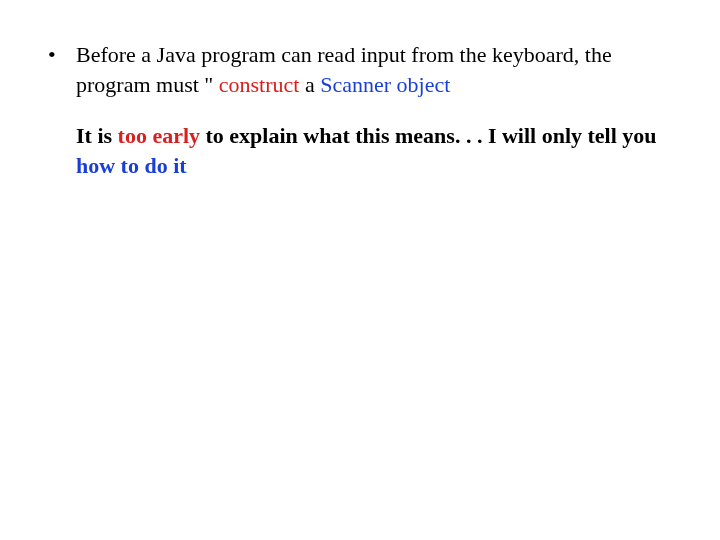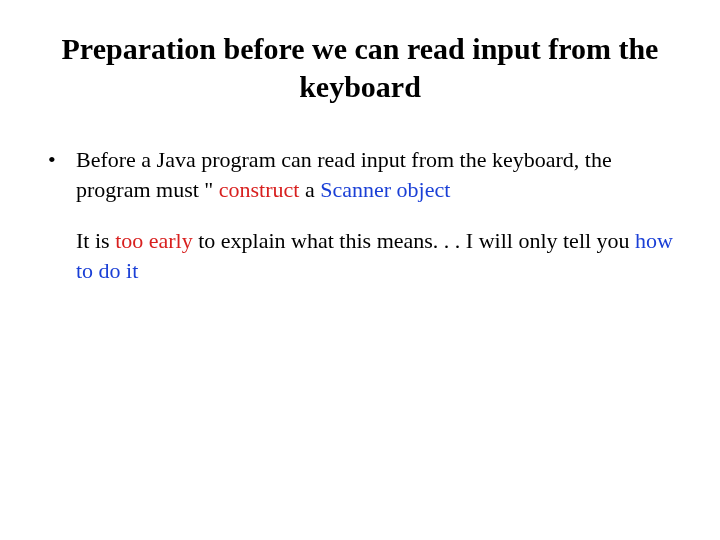--- a/index.html
+++ b/index.html
@@ -42,30 +42,30 @@
   ul.bullets > li::before {
     content: "•";
     position: absolute;
     left: 8px;
     top: 0;
     font-size: 22px;
     line-height: 1.35;
   }
   .indent-block {
     padding-left: 36px;
+    font-weight: bold;
   }
   .red   { color: #d8201f; }
   .blue  { color: #1a3fd6; }
 </style>
 </head>
 <body>
 
 <div class="slide">
 
-  <h1 class="title">Preparation before we can read input from the keyboard</h1>
 
   <div class="body">
 
     <ul class="bullets">
       <li>
         <span>Before a Java program can read input from the keyboard, the program must " </span><span class="red">construct</span><span> a </span><span class="blue">Scanner object</span>
       </li>
     </ul>
 
     <div class="indent-block">

